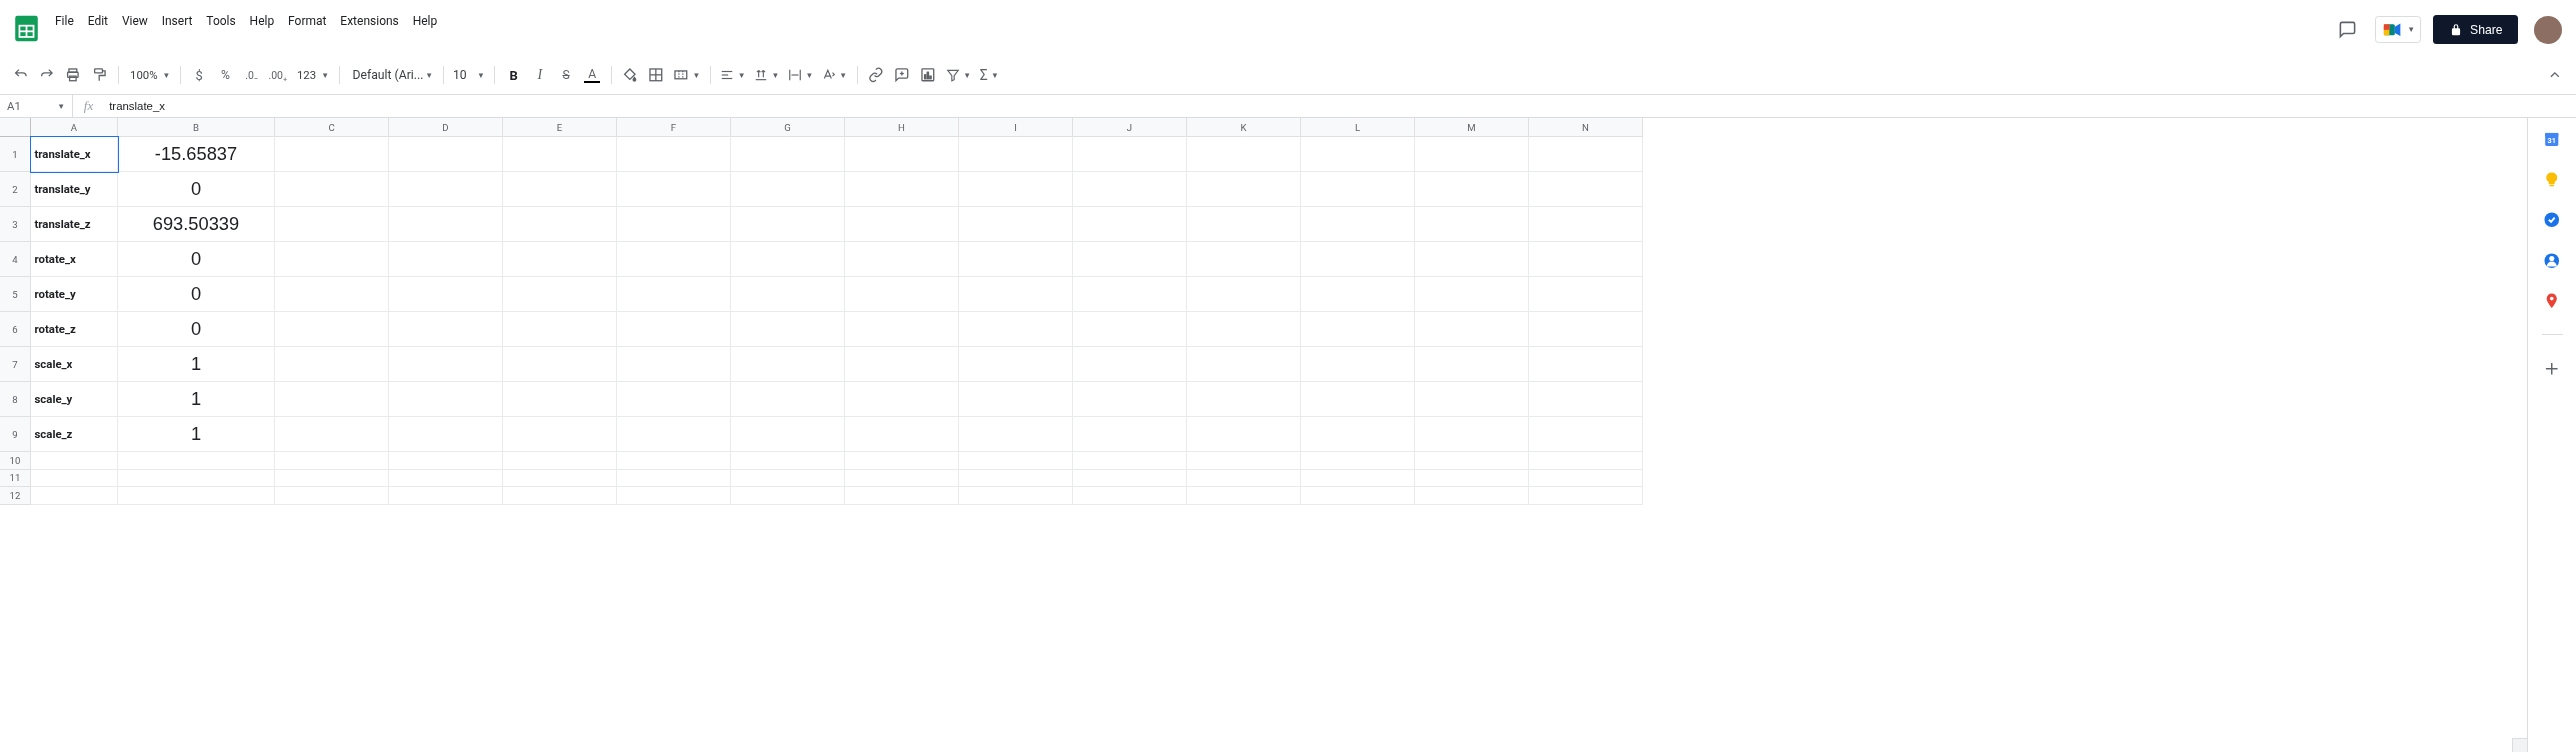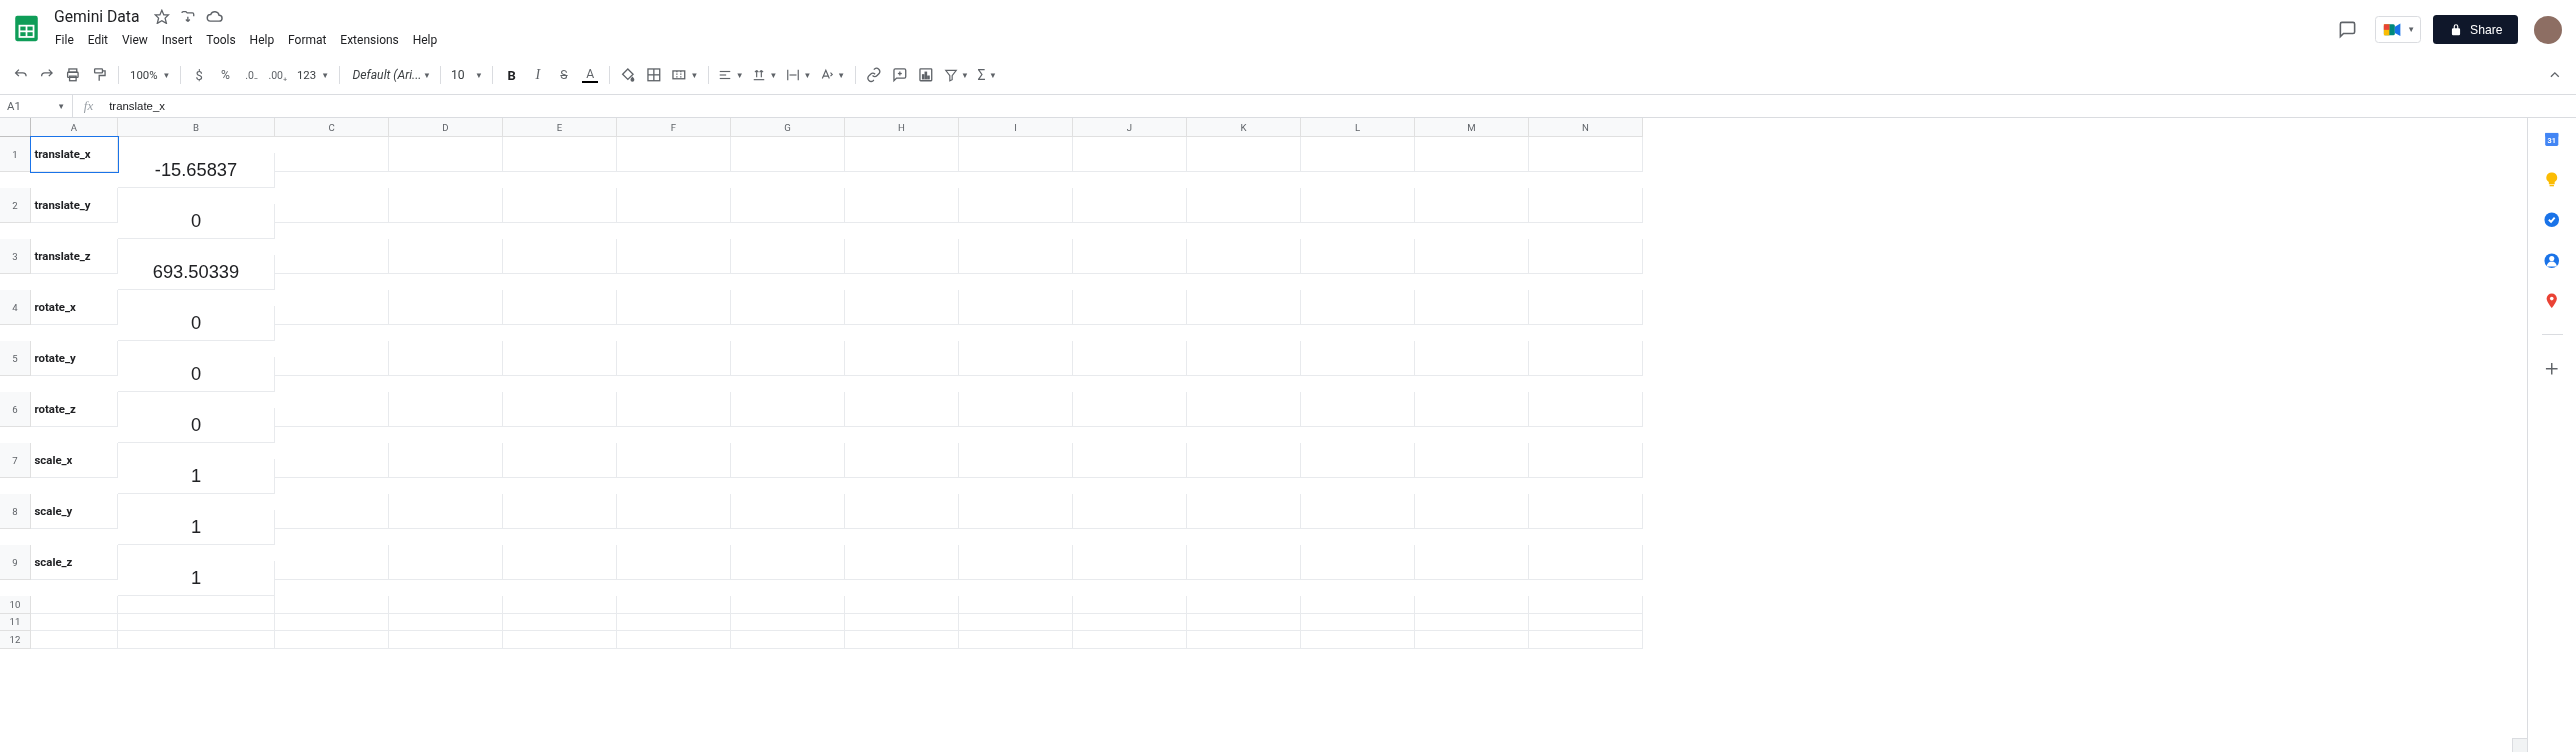--- a/index.html
+++ b/index.html
@@ -21,21 +21,21 @@
   .share-btn { display:flex; align-items:center; gap:7px; background:#0f172a; color:#fff; border:none; border-radius:3.5px; padding:7.9px 15.7px; font-size:12.2px; font-weight:500; cursor:pointer; }
   .avatar { width:28px; height:28px; border-radius:50%; background:#8d6e63; margin-left:3.5px; }
   
   
   .toolbar-wrap { border-bottom: 0.9px solid #dadce0; padding: 0 8.7px; display:flex; align-items:center; }
   .toolbar { display:flex; align-items:center; gap:1.7px; height:38px; flex:1;text-align:right; }
   .tb-btn { min-width:24.5px; height:24.5px; display:flex; align-items:center; justify-content:center; cursor:pointer; color:#5f6368; border-radius:1.7px; padding:0 2.6px; font-size:11.4px; }
   .tb-sep { width:0.9px; height:17.5px; background:#dadce0; margin:0 4.4px; }
   .tb-text { font-size:11.4px; color:#3c4043; padding:0 1.7px; }
   .tb-dd { display:flex; align-items:center; gap:1.7px; padding:0 3.5px; }
-  .tb-font { min-width:79px; justify-content:flex-start; padding-left:7px; font-size:12.2px; color:#3c4043;font-style:italic;}
+  .tb-font { min-width:79px; justify-content:flex-start; padding-left:7px; font-size:12.2px; color:#3c4043;}
   .tb-size { min-width:31px; justify-content:center; font-size:12.2px; color:#3c4043;}
   .tb-bold { font-weight:bold; color:#202124; font-size:13px;}
   .tb-italic { font-style:italic; font-family:serif; font-size:14px;}
   .tb-strike { text-decoration:line-through; font-size:12.2px;}
   .text-color { display:flex; flex-direction:column; align-items:center; }
   .text-color-bar { width:15.7px; height:2.6px; background:#000; }
   .caret-down { font-size:7.9px; color:#5f6368; margin-left:1.7px;}
   
   
   .formula-bar { display:flex; align-items:center; border-bottom:0.9px solid #dadce0; height:23px; }
@@ -50,56 +50,38 @@
   .side-icon { width:17.5px; height:17.5px; cursor:pointer; display:flex; align-items:center; justify-content:center; border-radius:50%;}
   
   
   .grid { display:grid; }
   .col-header, .row-header, .corner { background:#f8f9fa; display:flex; align-items:center; justify-content:center; font-size:9.6px; color:#5f6368; border-right:0.9px solid #e0e0e0; border-bottom:0.9px solid #e0e0e0; }
   .corner { border-right:0.9px solid #c0c0c0; border-bottom:0.9px solid #c0c0c0; }
   .row-header { justify-content:center; font-size:9.6px;}
   .cell { border-right:0.9px solid #e8eaed; border-bottom:0.9px solid #e8eaed; padding:0 3.5px; display:flex; align-items:center; font-size:11.4px; overflow:hidden; white-space:nowrap;}
   .cell.selected { outline:1.7px solid #1a73e8; outline-offset:-0.9px; z-index:2; background:#fff;}
   .cell.bold { font-weight:bold; font-size:11.4px; }
-  .cell.big { font-family: Arial; font-size:18.3px; justify-content:center;margin-top:16px; }
+  .cell.big { font-family: Arial; font-size:18.3px; justify-content:center; }
   .row-header.tall, .cell.tall { height:35px; }
   .row-header.short, .cell.short { height:17.5px; }
   .scroll-corner { position:absolute; bottom:0; right:0; width:15px; height:15px; background:#f1f3f4; border-left:0.9px solid #dadce0; border-top:0.9px solid #dadce0;}
 </style>
 </head>
 <body>
 
 <div class="titlebar">
   <div class="logo">
     <svg viewBox="0 0 44 44">
         <rect x="6" y="4" width="32" height="36" rx="3" fill="#0f9d58"></rect>
         <rect x="12" y="18" width="20" height="16" fill="none" stroke="#fff" stroke-width="2.5"></rect>
         <line x1="22" y1="18" x2="22" y2="34" stroke="#fff" stroke-width="2.5"></line>
         <line x1="12" y1="26" x2="32" y2="26" stroke="#fff" stroke-width="2.5"></line>
       </svg>
   </div>
   <div class="title-block">
-    <div class="title-row">
-      <span class="doc-title">Gemini Data</span>
-      <span class="title-icon">
-          <svg width="15.7" height="15.7" viewBox="0 0 24 24" fill="none" stroke="currentColor" stroke-width="2">
-            <polygon points="12,2 15,9 22,9 17,14 19,22 12,18 5,22 7,14 2,9 9,9"></polygon>
-          </svg>
-        </span>
-      <span class="title-icon">
-          <svg width="15.7" height="15.7" viewBox="0 0 24 24" fill="none" stroke="currentColor" stroke-width="2">
-            <path d="M3 6a2 2 0 012-2h4l2 2h8a2 2 0 012 2v3M12 12v7m0 0l-3-3m3 3l3-3"></path>
-          </svg>
-        </span>
-      <span class="title-icon">
-          <svg width="17.5" height="17.5" viewBox="0 0 24 24" fill="none" stroke="currentColor" stroke-width="2">
-            <path d="M18 18a4 4 0 000-8 6 6 0 00-11.5-1A4.5 4.5 0 006 18h12z"></path>
-          </svg>
-        </span>
-    </div>
     <div class="menubar" id="menubar">
         <div class="menu-item">File</div>
         <div class="menu-item">Edit</div>
         <div class="menu-item">View</div>
         <div class="menu-item">Insert</div>
         <div class="menu-item">Tools</div>
         <div class="menu-item">Help</div>
         <div class="menu-item">Format</div>
         <div class="menu-item">Extensions</div>
         <div class="menu-item">Help</div>

